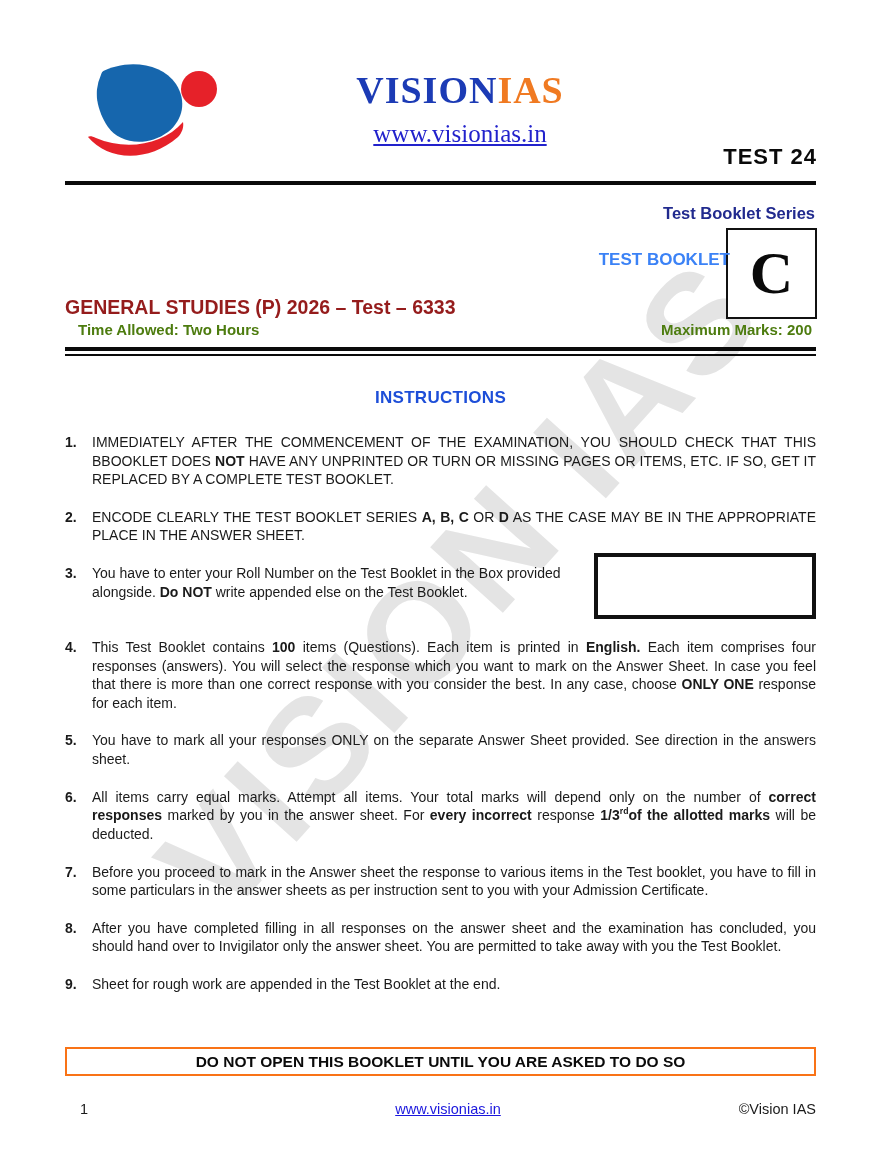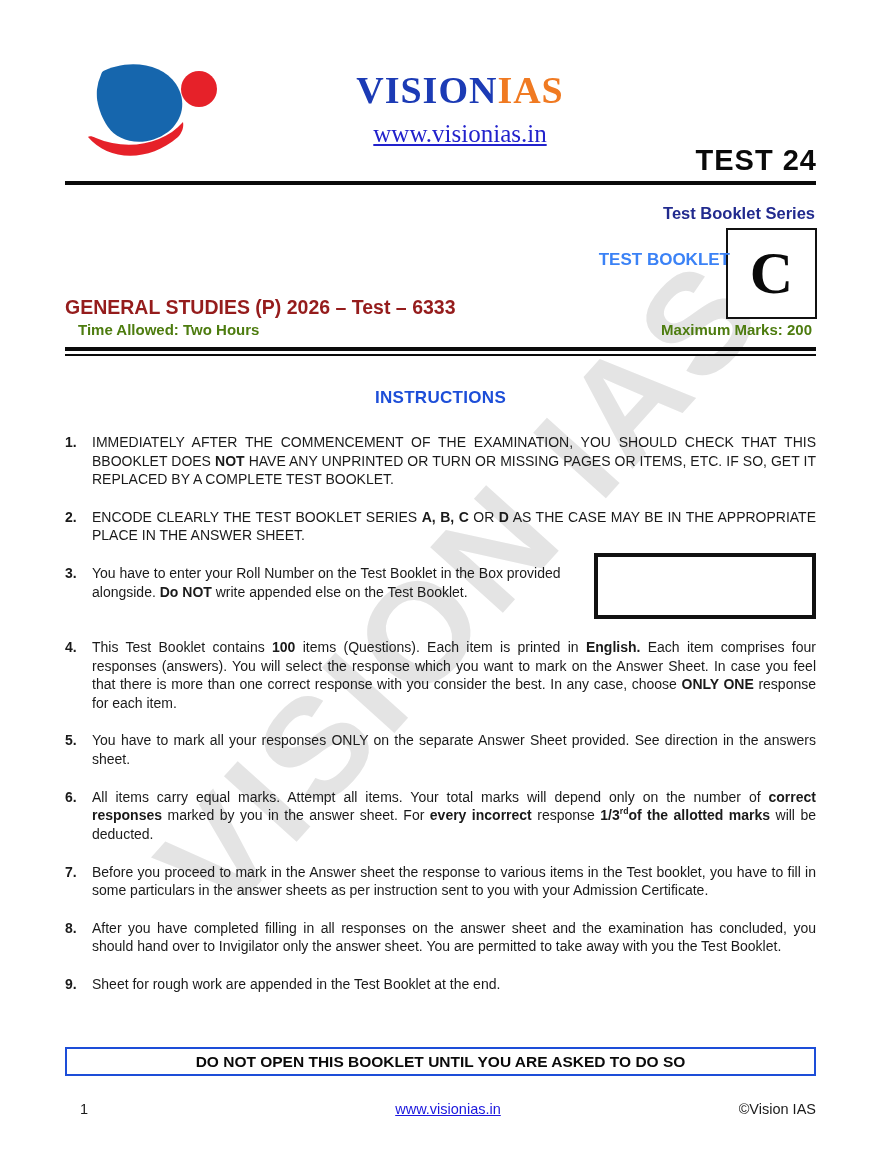--- a/index.html
+++ b/index.html
@@ -25,21 +25,21 @@
   }
   .brand-blue { color:#1c3bb5; }
   .brand-orange { color:#f07a22; }
   .brand-link {
     display:inline-block; margin-top:4px;
     font-family:"Liberation Serif", serif; font-size:25px;
     color:#2222cc; text-decoration:underline; cursor:pointer;
   }
   .test-number {
     position:absolute; right:53px; top:144px;
-    font-size:29px; font-weight:800; letter-spacing:1px; color:#0a0a0a;
+    font-size:22px; font-weight:800; letter-spacing:1px; color:#0a0a0a;
   }
   .rule-header { position:absolute; left:65px; right:54px; top:181px; height:4px; background:#0a0a0a; }
   
   .series-label { position:absolute; right:55px; top:204px; font-size:16.5px; font-weight:700; color:#212a8e; }
   .series-box {
     position:absolute; left:726px; top:228px; width:87px; height:87px;
     border:2px solid #111; background:#fff;
     display:flex; align-items:center; justify-content:center;
   }
   .series-letter { font-family:"Liberation Serif", serif; font-size:60px; font-weight:700; color:#0a0a0a; }
@@ -64,21 +64,21 @@
   .inst-body.narrow { width:472px; }
   .roll-box {
     width:214px; height:58px; border:4px solid #111; background:#fff;
     margin-left:auto; margin-top:-11px; flex-shrink:0;
   }
   .sup { vertical-align:super; font-size:0.62em; }
   b, .bold { font-weight:700; }
   
   .warning-box {
     position:absolute; left:65px; right:54px; top:1047px; height:25px;
-    border:2px solid #1d4ed8; display:flex; align-items:center; justify-content:center;
+    border:2px solid #f97316; display:flex; align-items:center; justify-content:center;
     font-size:15.5px; font-weight:700; color:#0a0a0a; background:#fff;
   }
   .footer {
     position:absolute; left:65px; right:54px; top:1101px;
     display:flex; align-items:baseline; font-size:14.5px; color:#1a1a1a;
   }
   .footer .f-left { flex:1; text-align:left; padding-left:15px; }
   .footer .f-center { flex:1; text-align:center; }
   .footer .f-right { flex:1; text-align:right; }
   .footer-link { color:#1a16dd; text-decoration:underline; cursor:pointer; }

